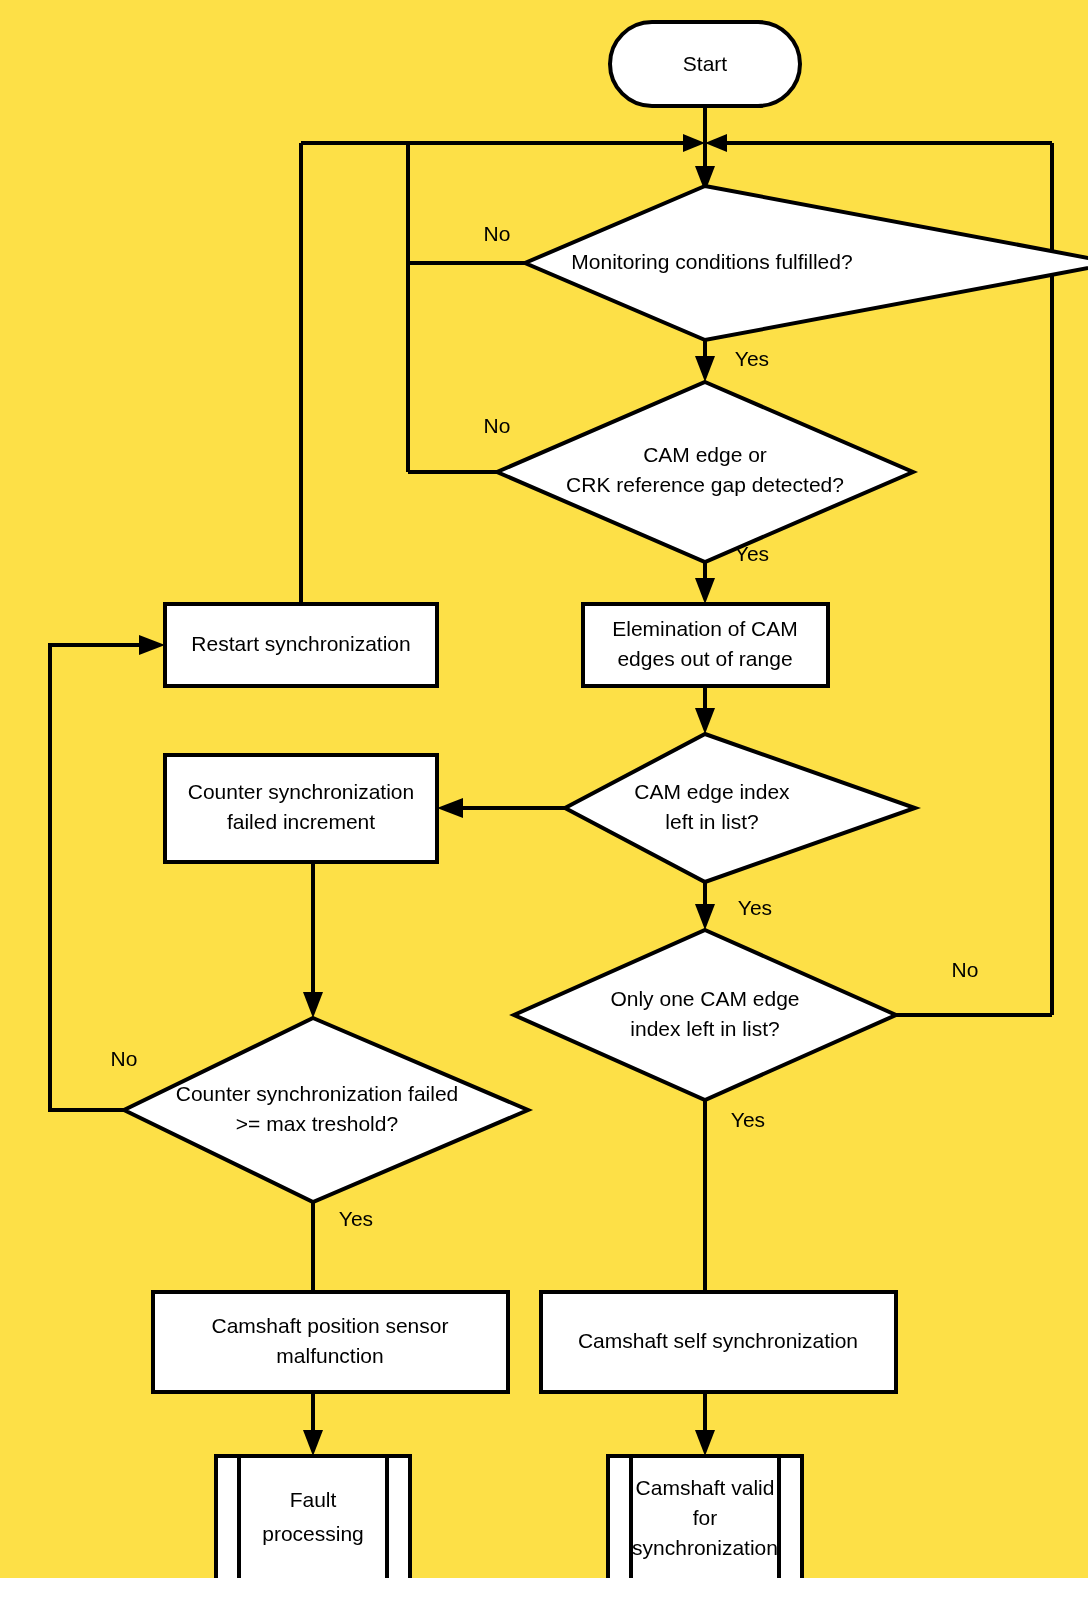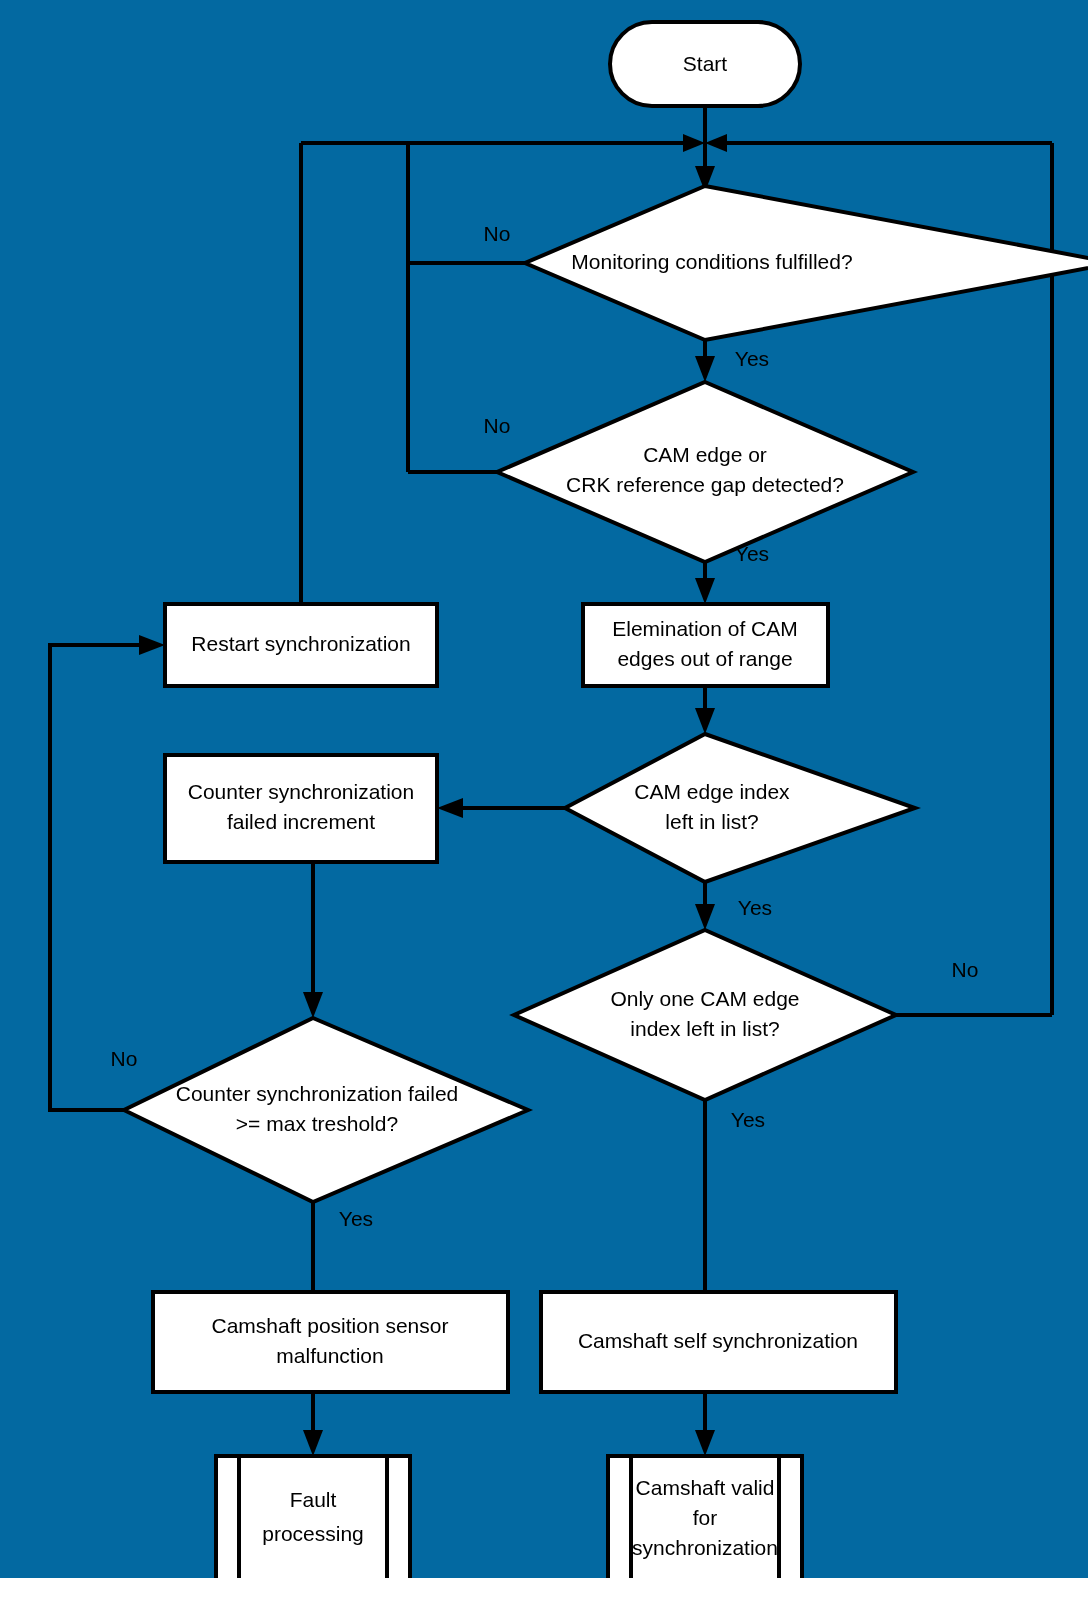--- a/index.html
+++ b/index.html
@@ -7,21 +7,21 @@
     padding: 0;
     background: #ffffff;
   }
   body {
     font-family: "Liberation Sans", sans-serif;
   }
   #flow-root {
     position: relative;
     width: 1088px;
     height: 1578px;
-    background: #0369a1;
+    background: #fde047;
     overflow: hidden;
   }
   svg#flow-svg {
     display: block;
     width: 1088px;
     height: 1614px;
   }
   .shape-stroke {
     fill: #ffffff;
     stroke: #000000;

